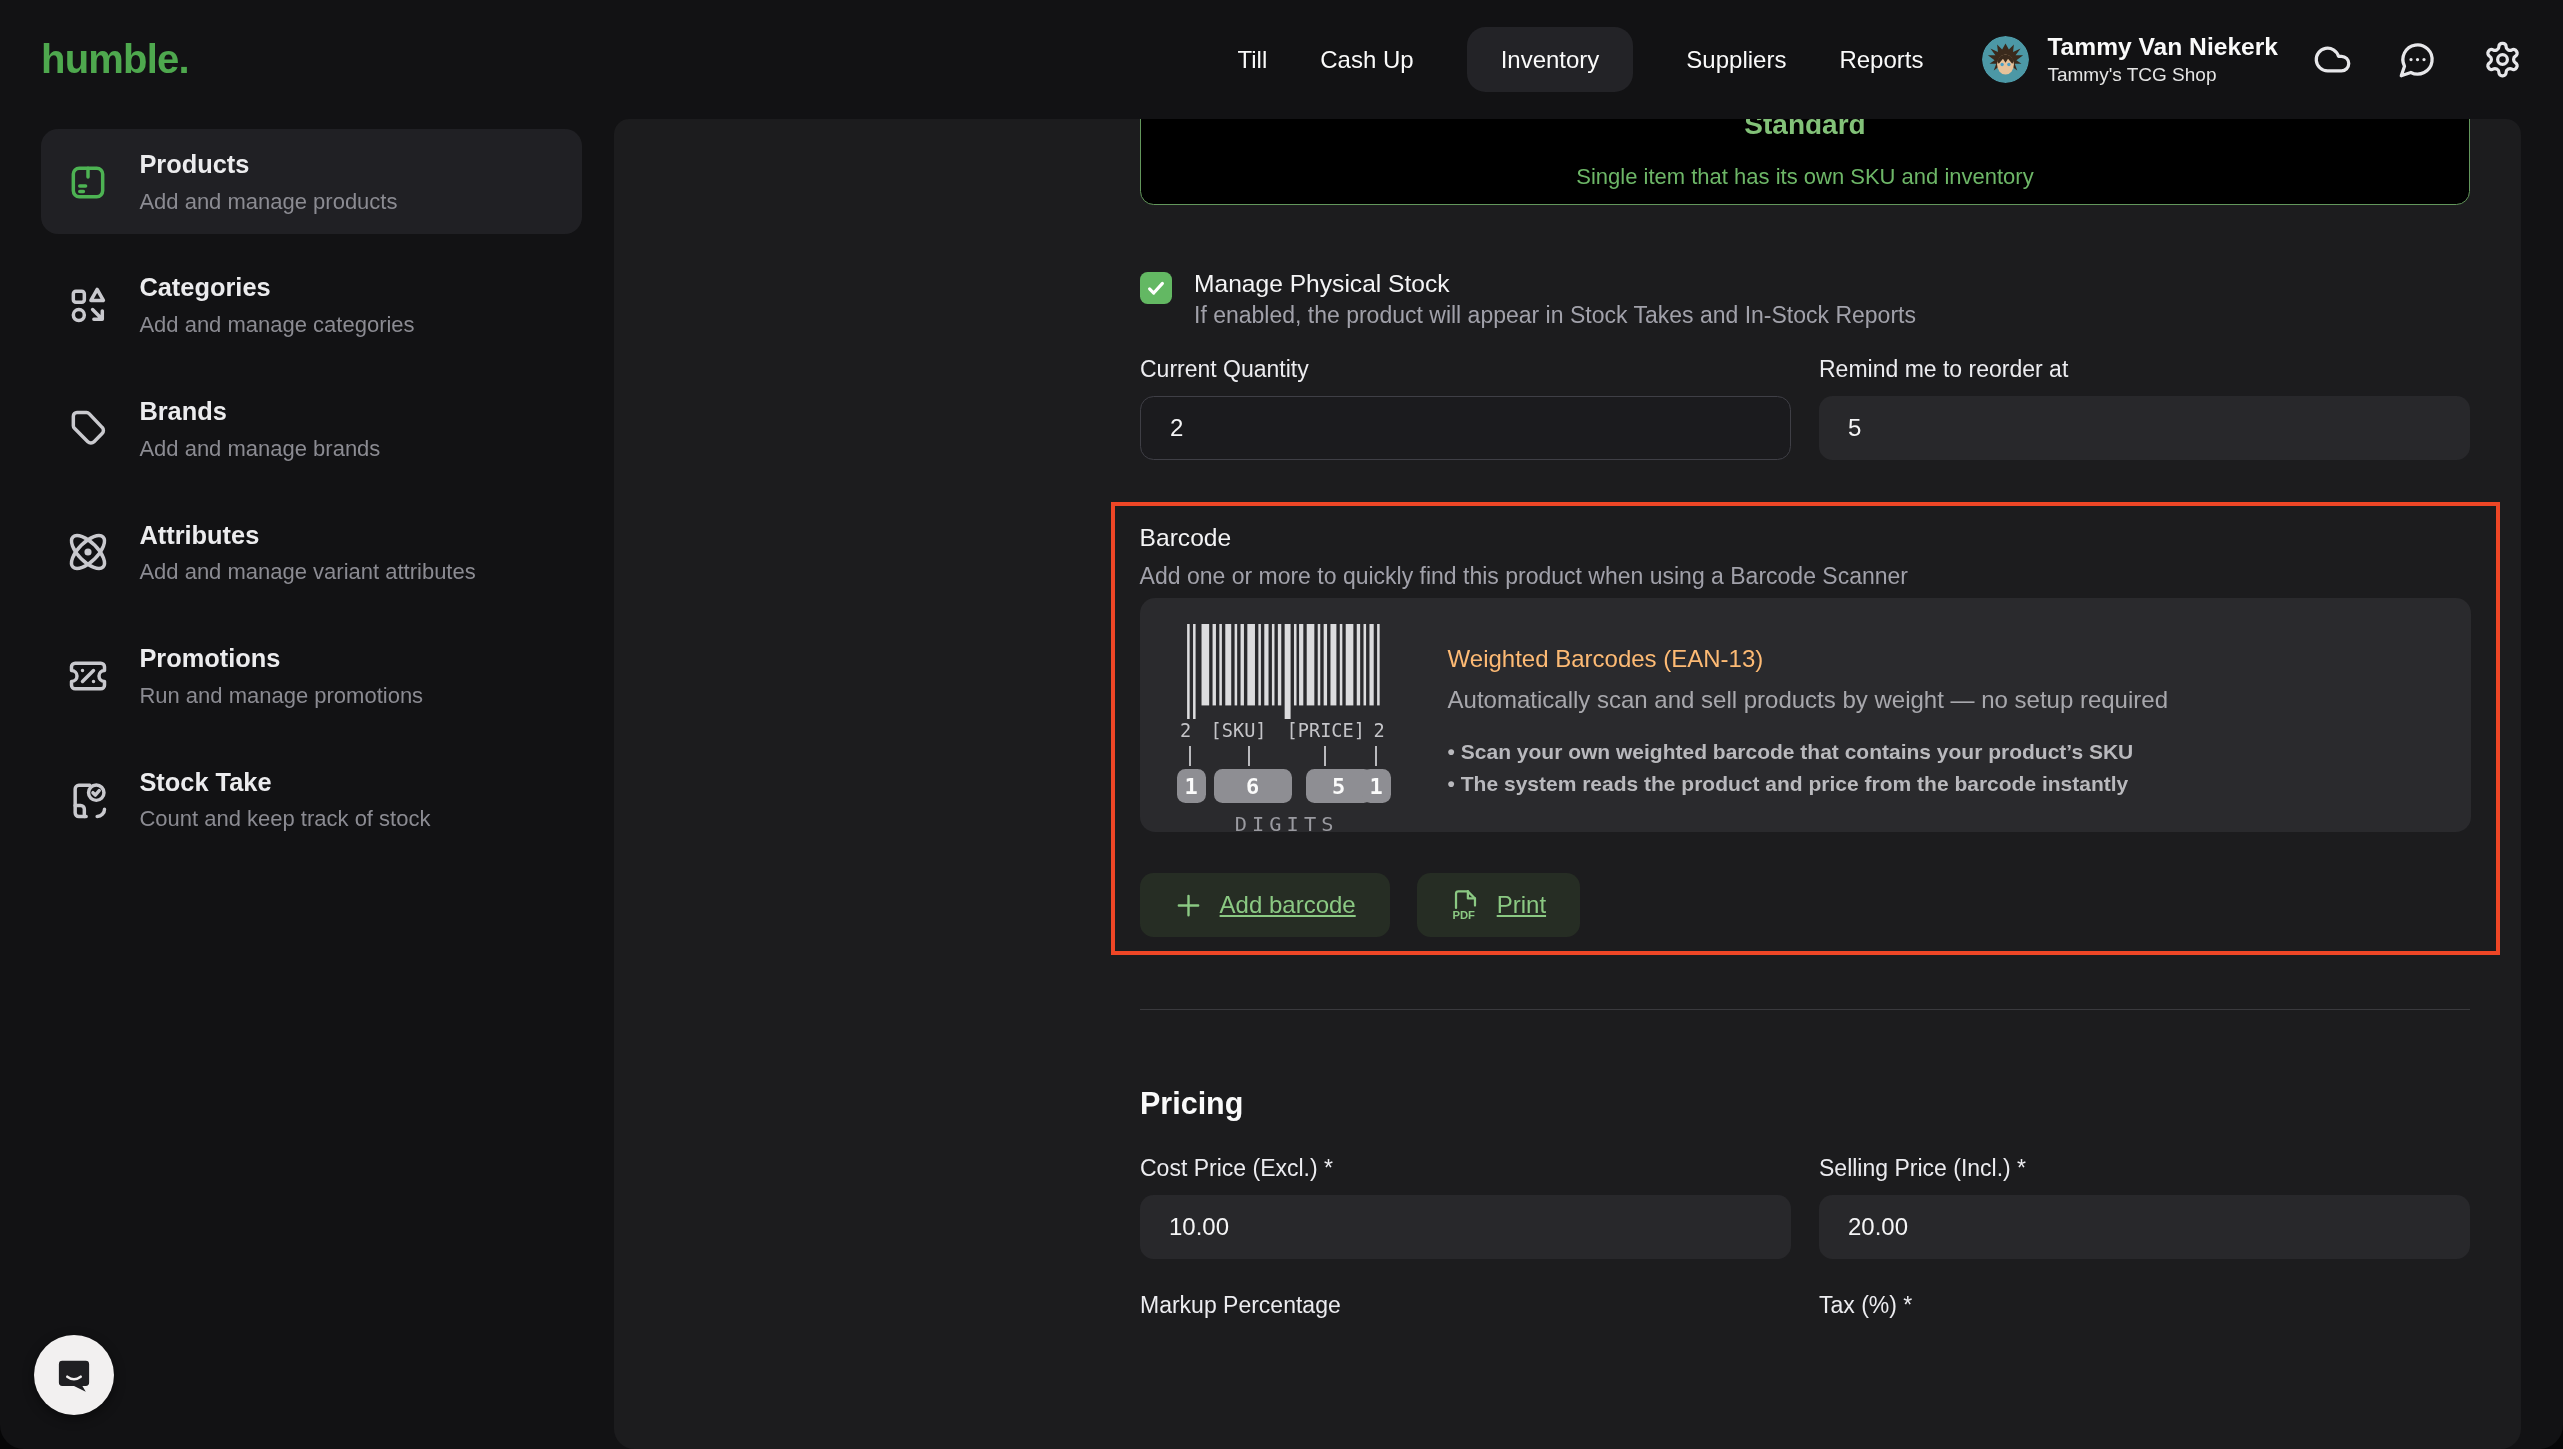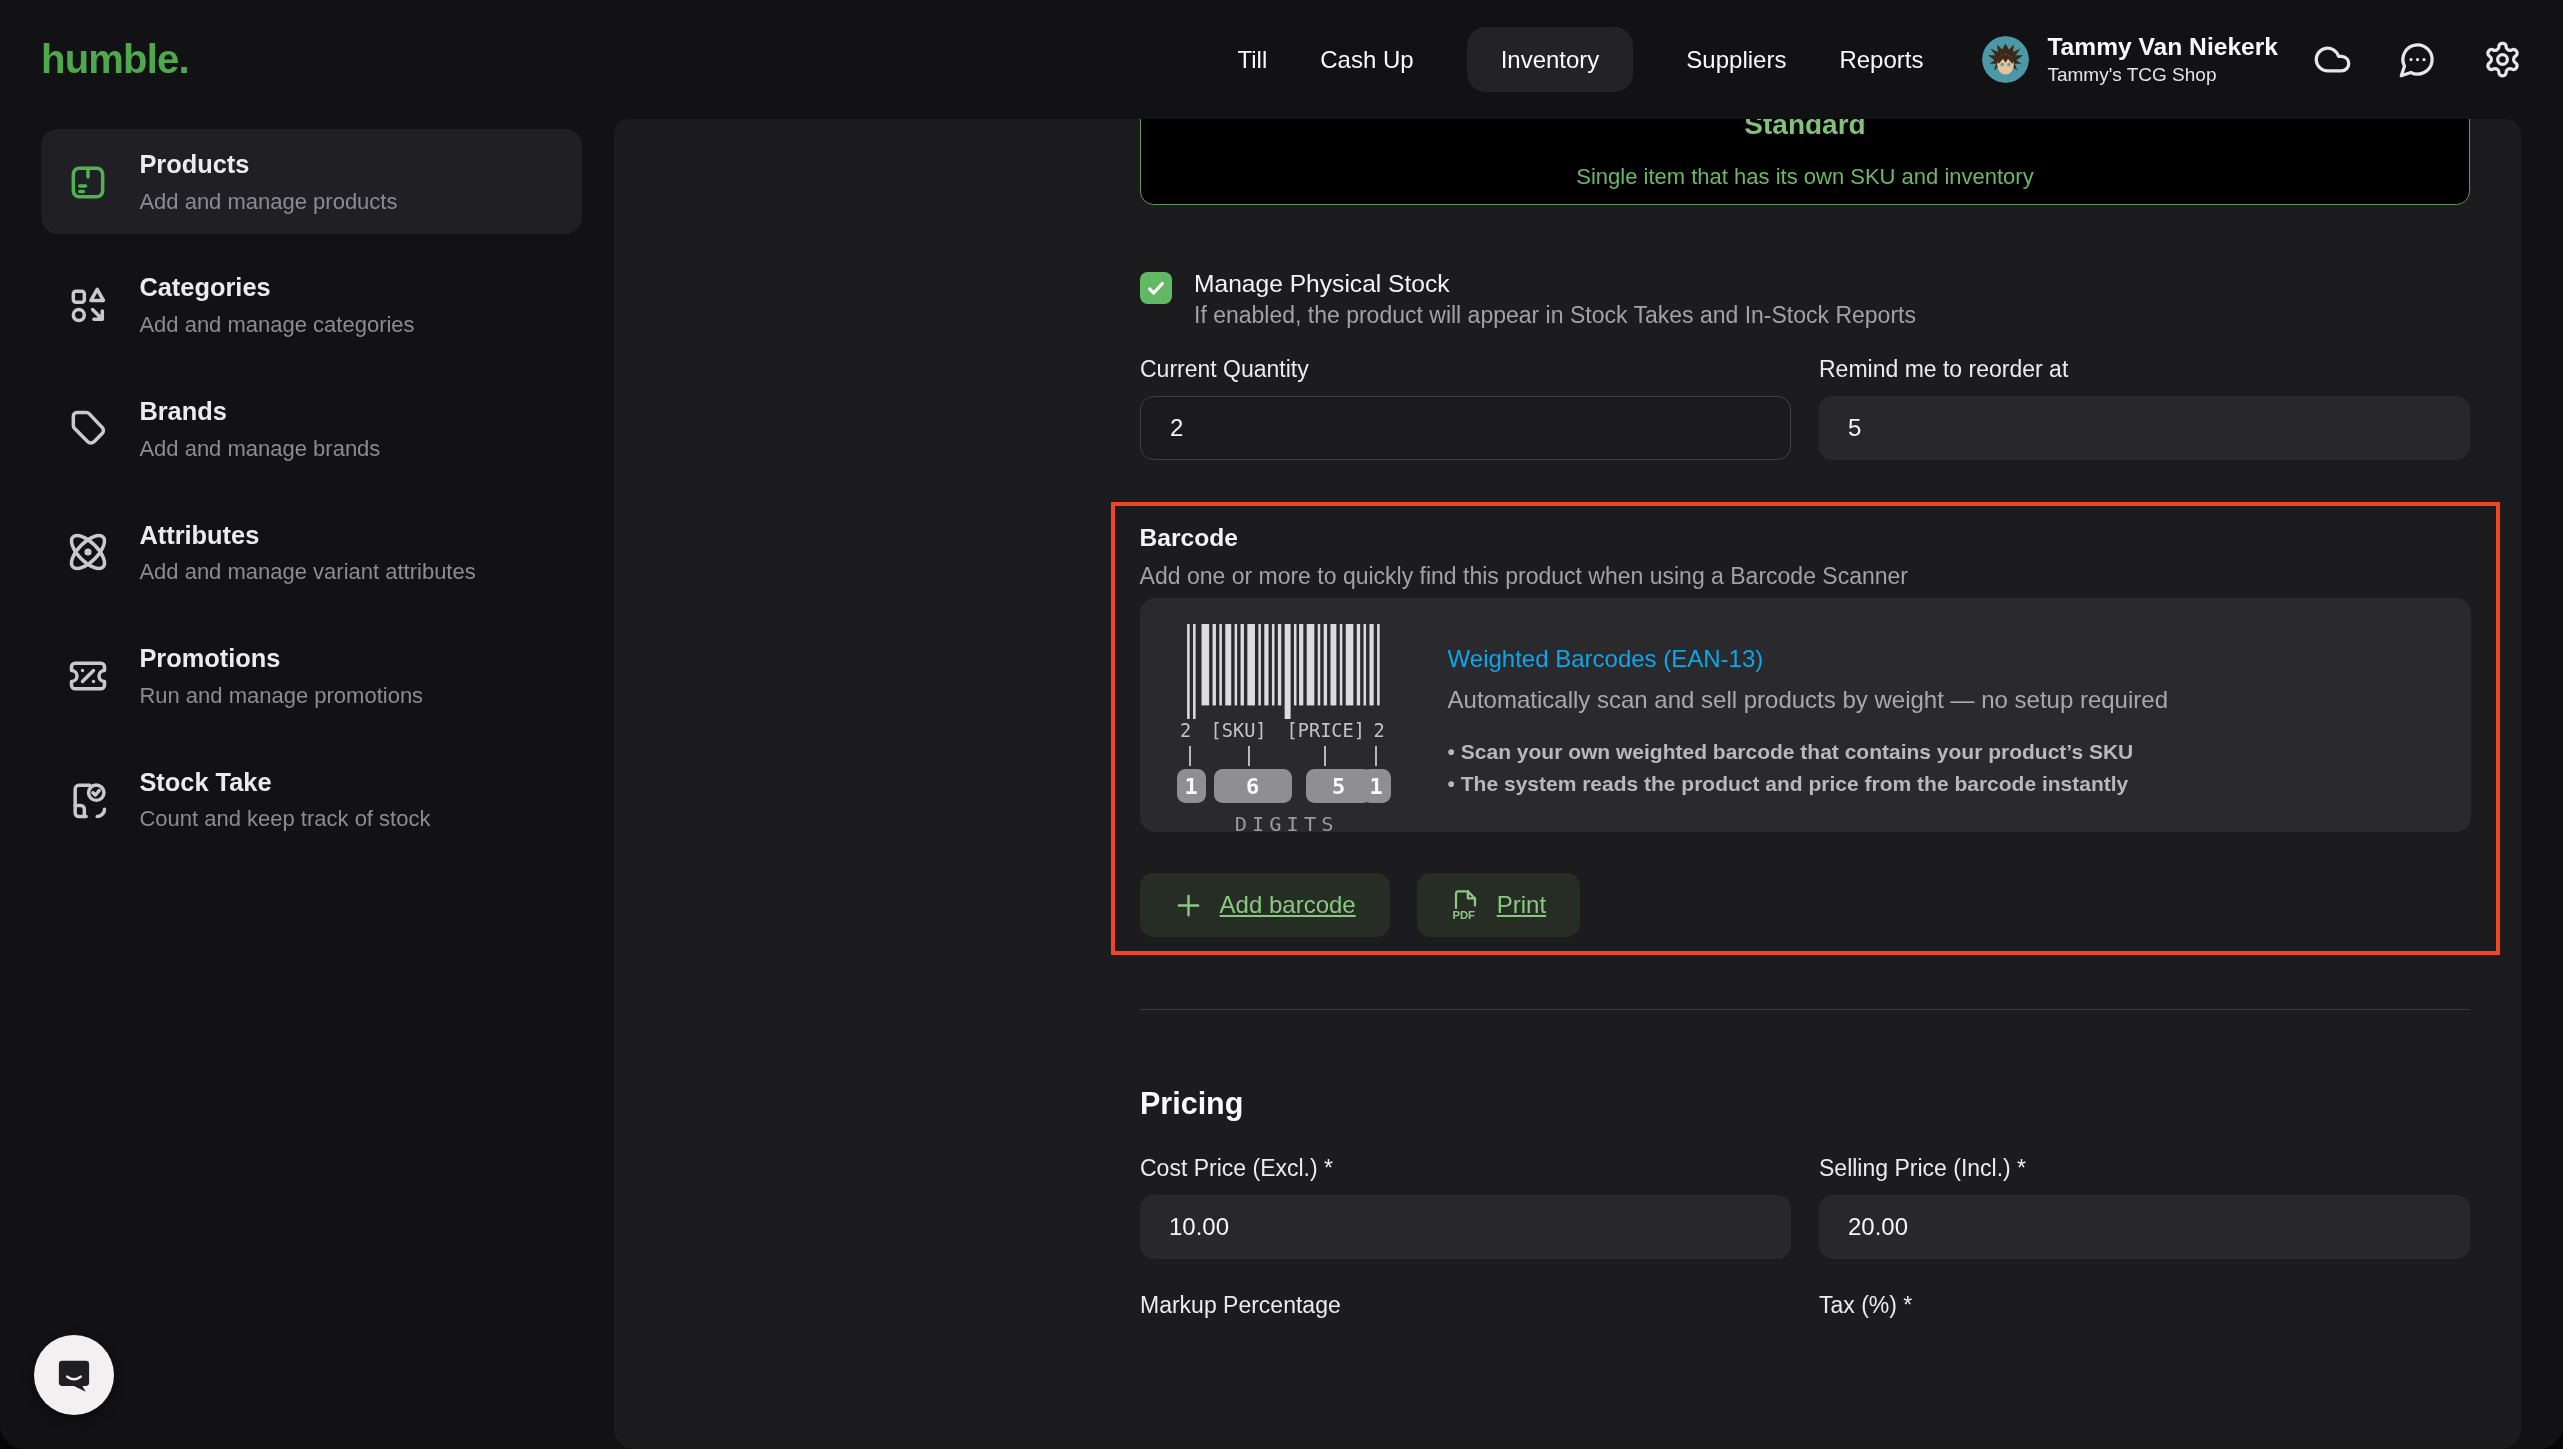--- a/index.html
+++ b/index.html
@@ -91,21 +91,21 @@
     background:#28282b; color:#f5f5f6; font-size:24px;
     padding:0 29px; font-family:"Liberation Sans", sans-serif;
   }
   .f-input.bordered { background:#1b1b1e; border:1.7px solid #3f3f46; }
 
   
   .highlight {
     margin-top:42px; margin-left:-29px; margin-right:-30px;
     border:4.2px solid #ee4626; padding:17px 25.4px 13.6px 24.6px;
   }
-  .bc-title { font-size:24.6px; font-weight:700; color:#f4f4f5; line-height:30.5px; }
+  .bc-title { font-size:24.6px; font-weight:400; color:#f4f4f5; line-height:30.5px; }
   .bc-desc { font-size:23px; color:#a1a1aa; line-height:29px; margin-top:8.5px; }
   .bc-card {
     margin-top:6.8px; height:234px; background:#2a2a2d; border-radius:15.3px;
     display:flex; gap:51px; padding:25.4px 37px;
   }
   .bc-graphic { width:220px; flex:0 0 220px; position:relative; }
   .bars { margin-left:10.2px; display:block; }
   .bc-labels { position:relative; height:25.4px; margin-top:1.7px;
     font-family:"DejaVu Sans Mono", monospace; font-size:18.6px; color:#c4c4c8; }
   .bc-labels span { position:absolute; top:0; }
@@ -113,21 +113,21 @@
   .bc-ticks i { position:absolute; top:0; width:2.5px; height:20.3px; background:#b9b9bd; }
   .bc-badges { position:relative; height:34px; margin-top:1.7px; }
   .badge {
     position:absolute; top:0; height:34px; border-radius:8.5px; background:#8e8e93;
     color:#fbfbfb; font-family:"DejaVu Sans Mono", monospace; font-size:22px; font-weight:bold;
     display:flex; align-items:center; justify-content:center;
   }
   .bc-caption { margin-top:8.5px; text-align:center; font-family:"DejaVu Sans Mono", monospace;
     font-size:20.3px; color:#9a9aa0; letter-spacing:5.1px; }
   .bc-info { padding-top:20.3px; }
-  .bc-info-title { font-size:24px; font-weight:500; color:#0ea5e9; line-height:30.5px; }
+  .bc-info-title { font-size:24px; font-weight:500; color:#fdba74; line-height:30.5px; }
   .bc-info-sub { font-size:24px; color:#a8a8ad; line-height:29px; margin-top:10.2px; }
   .bc-bullets { margin-top:22px; }
   .bc-bullet { font-size:21px; font-weight:600; color:#b9b9bd; line-height:32px; }
   .bc-bullet::before { content:"• "; }
 
   .btn-row { margin-top:41px; display:flex; gap:27px; }
   .btn {
     height:64px; border-radius:13.6px; background:#262d24; border:none; cursor:pointer;
     display:flex; align-items:center; gap:17px; padding:0 34px;
     color:#8bc983; font-size:24px; font-weight:500; font-family:"Liberation Sans", sans-serif;text-decoration:underline;

